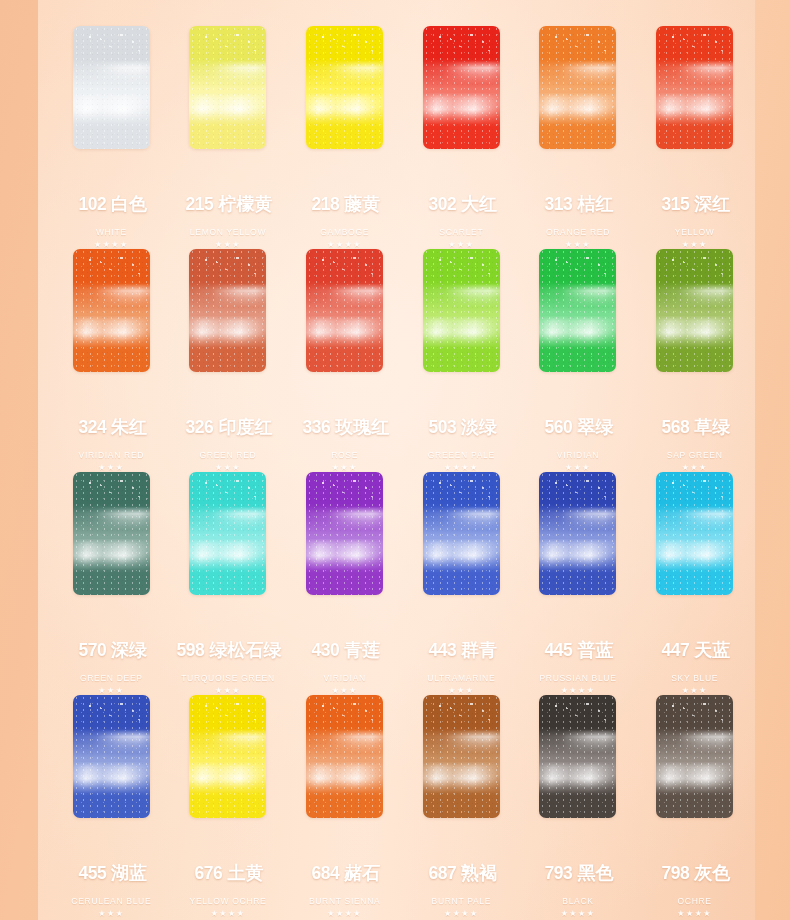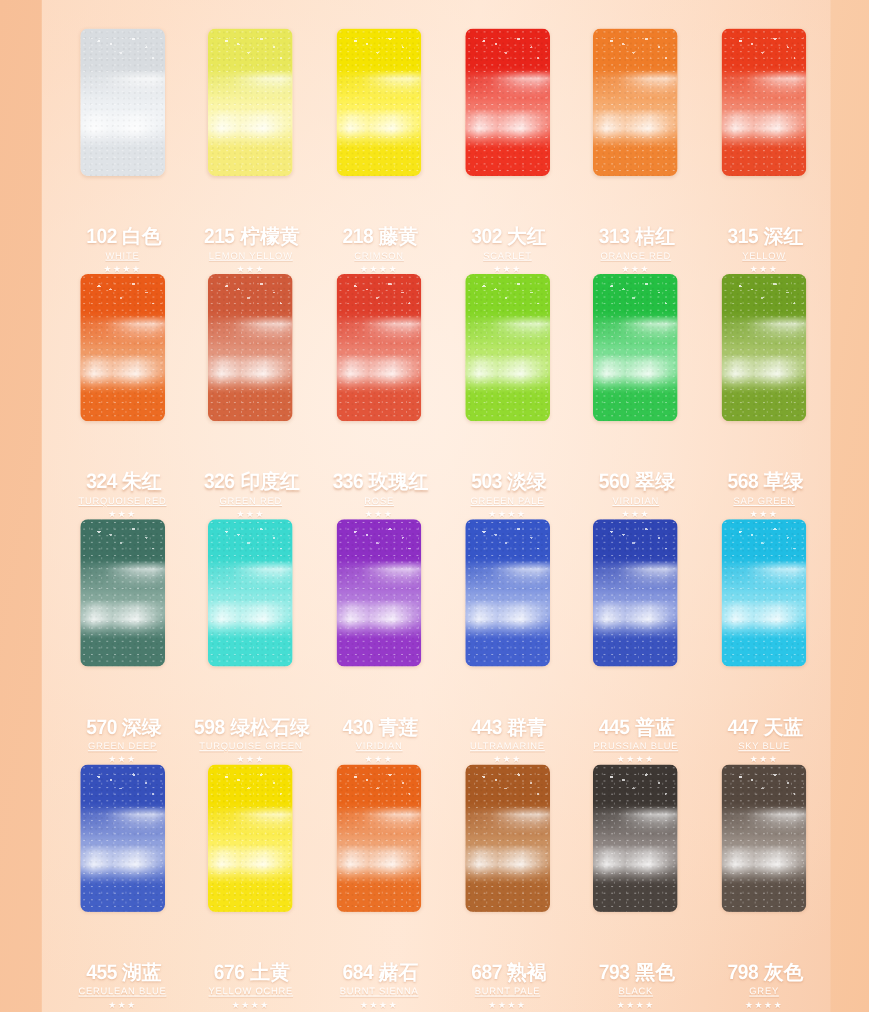--- a/index.html
+++ b/index.html
@@ -164,28 +164,27 @@
   }
 
   .code-cn {
     font-size: 18px;
     font-weight: bold;
     letter-spacing: 0px;
     margin-top: 32px;
   }
 
   .name-en {
-    margin-top: 0;
+    margin-top: 11px;
     font-size: 8.5px;
     letter-spacing: 0.7px;
     color: #ffffff;
     opacity: 0.93;
     white-space: nowrap;
     text-shadow: 0 1px 1px rgba(196,122,80,0.30);
-    text-decoration: underline;
   }
 
   .stars {
     margin-top: 4px;
     font-size: 8px;
     letter-spacing: 1.5px;
     color: #ffffff;
     opacity: 0.95;
     line-height: 1;
     text-shadow: 0 1px 1px rgba(196,122,80,0.30);
@@ -232,21 +231,21 @@
             <div class="wash" style="background: linear-gradient(rgb(245, 228, 0) 0%, rgb(245, 228, 0) 26%, rgb(255, 243, 92) 52%, rgb(255, 243, 92) 64%, rgb(248, 230, 23) 82%, rgb(248, 230, 23) 100%);"></div>
             <div class="scrape2"></div>
             <div class="scrape"></div>
             <div class="grain"></div>
             <div class="pits"></div>
           </div>
           <div class="code-line">
             <span class="code-num">218</span>
             <span class="code-cn">藤黄</span>
           </div>
-          <div class="name-en">CRIMSON</div>
+          <div class="name-en">GAMBOGE</div>
           <div class="stars">★★★★</div>
         </div>
         <div class="cell">
           <div class="swatch">
             <div class="wash" style="background: linear-gradient(rgb(232, 36, 26) 0%, rgb(232, 36, 26) 26%, rgb(244, 119, 106) 52%, rgb(244, 119, 106) 64%, rgb(239, 51, 34) 82%, rgb(239, 51, 34) 100%);"></div>
             <div class="scrape2"></div>
             <div class="scrape"></div>
             <div class="grain"></div>
             <div class="pits"></div>
           </div>
@@ -292,21 +291,21 @@
             <div class="wash" style="background: linear-gradient(rgb(234, 90, 24) 0%, rgb(234, 90, 24) 26%, rgb(240, 154, 102) 52%, rgb(240, 154, 102) 64%, rgb(236, 107, 34) 82%, rgb(236, 107, 34) 100%);"></div>
             <div class="scrape2"></div>
             <div class="scrape"></div>
             <div class="grain"></div>
             <div class="pits"></div>
           </div>
           <div class="code-line">
             <span class="code-num">324</span>
             <span class="code-cn">朱红</span>
           </div>
-          <div class="name-en">TURQUOISE RED</div>
+          <div class="name-en">VIRIDIAN RED</div>
           <div class="stars">★★★</div>
         </div>
         <div class="cell">
           <div class="swatch">
             <div class="wash" style="background: linear-gradient(rgb(207, 90, 58) 0%, rgb(207, 90, 58) 26%, rgb(226, 148, 124) 52%, rgb(226, 148, 124) 64%, rgb(212, 101, 63) 82%, rgb(212, 101, 63) 100%);"></div>
             <div class="scrape2"></div>
             <div class="scrape"></div>
             <div class="grain"></div>
             <div class="pits"></div>
           </div>
@@ -547,18 +546,18 @@
             <div class="wash" style="background: linear-gradient(rgb(85, 72, 63) 0%, rgb(85, 72, 63) 26%, rgb(153, 142, 134) 52%, rgb(153, 142, 134) 64%, rgb(94, 82, 73) 82%, rgb(94, 82, 73) 100%);"></div>
             <div class="scrape2"></div>
             <div class="scrape"></div>
             <div class="grain"></div>
             <div class="pits"></div>
           </div>
           <div class="code-line">
             <span class="code-num">798</span>
             <span class="code-cn">灰色</span>
           </div>
-          <div class="name-en">GREY</div>
+          <div class="name-en">OCHRE</div>
           <div class="stars">★★★★</div>
         </div>
       </div>
   </div>
 </div>
 
 </body></html>

